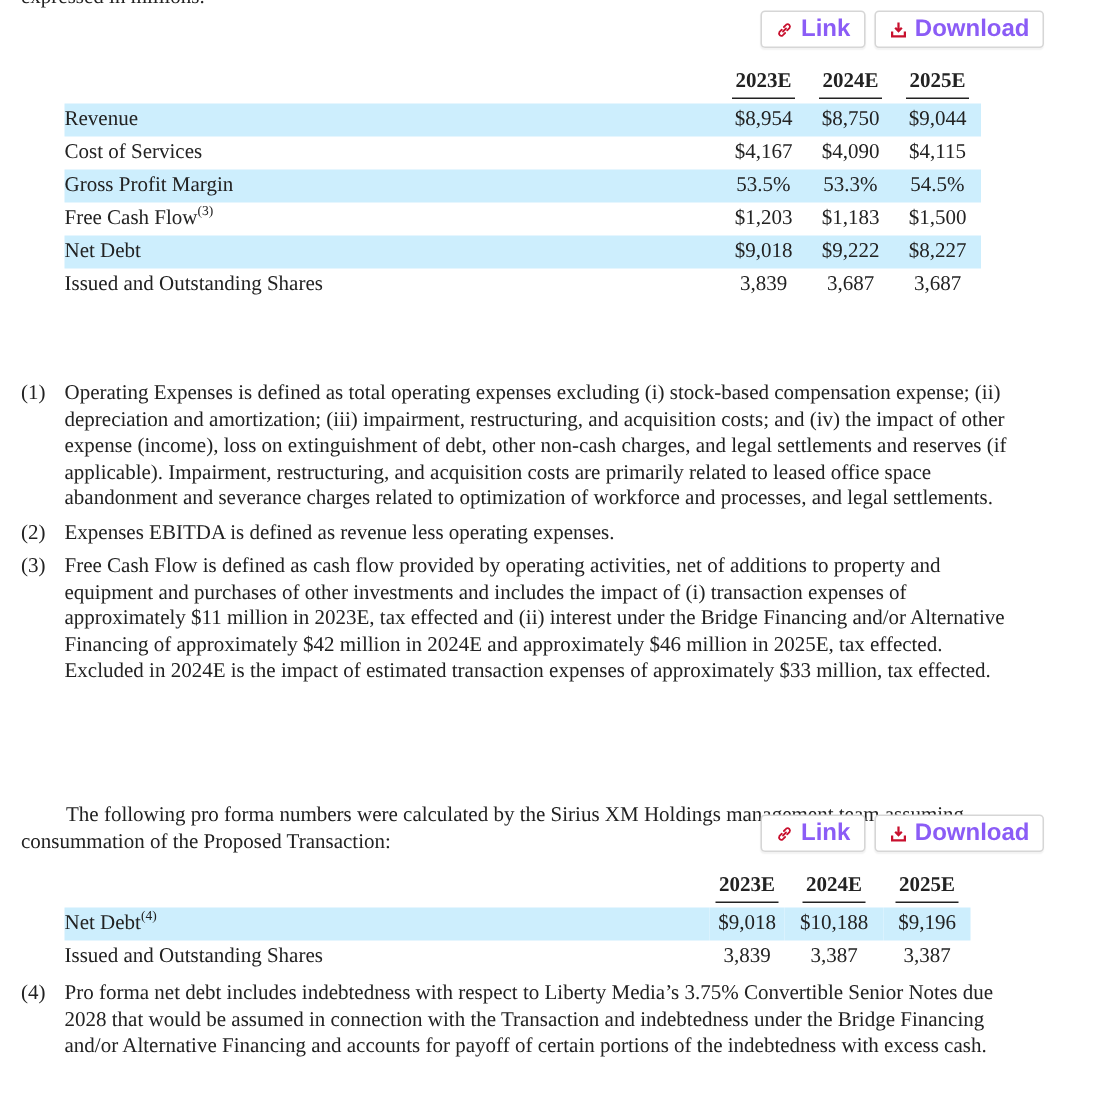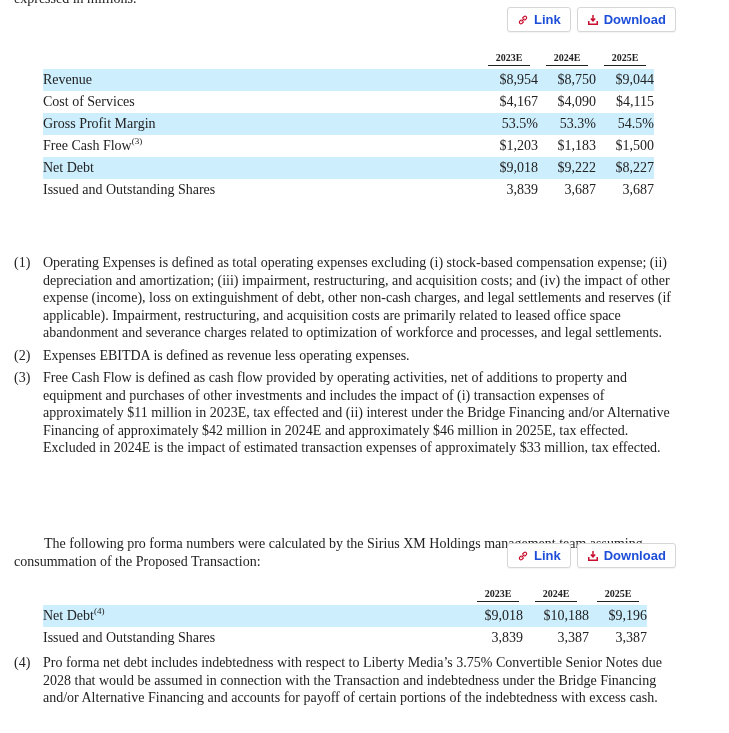--- a/index.html
+++ b/index.html
@@ -9,35 +9,35 @@
     font-size: 14px; color: #222222;
   }
   .top-cut {
     position: absolute; left: 14px; top: -9px; font-size: 14px; color: #222;
   }
   .btnbar { position: absolute; display: flex; gap: 6px; }
   .btn {
     display: inline-flex; align-items: center; gap: 5px;
     height: 25px; padding: 0 9px; box-sizing: border-box;
     border: 1px solid #d6d6d6; border-radius: 3px; background: #fff;
-    color: #1d4ed8; font-family: "Liberation Sans", "DejaVu Sans", sans-serif;
-    font-size: 13px; font-weight: bold; cursor: pointer;
+    color: #8b5cf6; font-family: "Liberation Sans", "DejaVu Sans", sans-serif;
+    font-size: 16px; font-weight: bold; cursor: pointer;
     box-shadow: 0 1px 1px rgba(0,0,0,0.05);
   }
   .btn svg { width: 12px; height: 12px; }
   table.fin { position: absolute; border-collapse: collapse; }
   table.fin td { padding: 0; height: 22px; line-height: 22px; white-space: nowrap; margin-top: 16px; }
   table.fin th {
-    font-size: 10px; font-weight: bold; padding: 0 0 3px 0; height: 20px;
+    font-size: 14px; font-weight: bold; padding: 0 0 3px 0; height: 20px;
     vertical-align: bottom; text-align: center;
   }
   th .ul { display: inline-block; border-bottom: 1.5px solid #222; padding-bottom: 2px; width: 42px; }
   tr.shade td.sh { background: #cdeefd; }
   td.lbl { width: 437px; }
-  td.num { text-align: right; }
+  td.num { text-align: center; }
   sup { font-size: 9px; line-height: 0; vertical-align: super; }
   .notes { position: absolute; left: 14px; width: 670px; }
   .note { display: flex; line-height: 17.5px; }
   .note .mk { width: 29px; flex: none; }
   .note .tx { flex: 1; }
   .para { position: absolute; left: 14px; width: 650px; line-height: 17.5px; text-indent: 30px; }
 </style>
 </head>
 <body>
 

